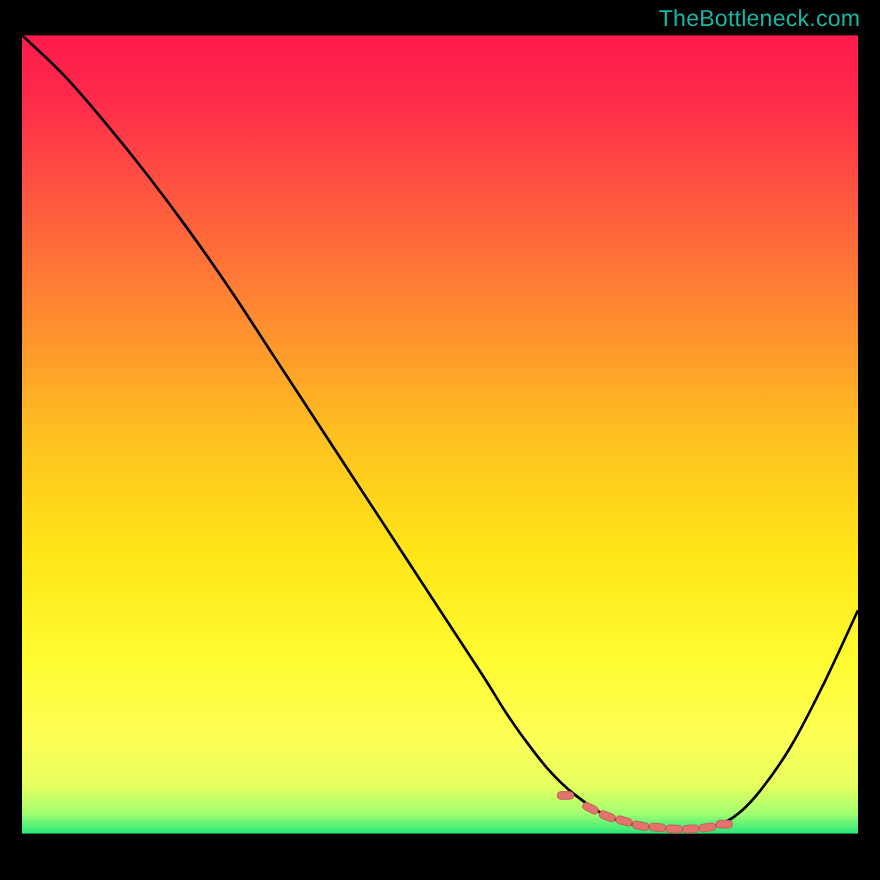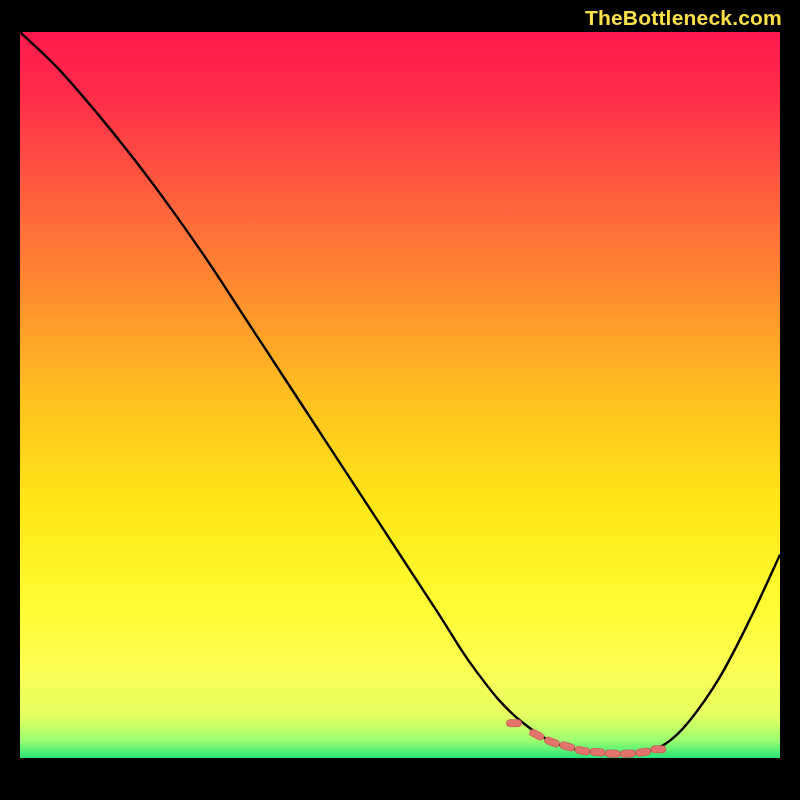--- a/index.html
+++ b/index.html
@@ -23,23 +23,23 @@
     position: absolute;
     left: 0;
     top: 0;
     width: 760px;
     height: 726px;
   }
   .watermark {
     position: absolute;
     top: 6px;
     right: 18px;
-    color: #fde047;
+    color: #14b8a6;
     font-size: 21px;
-    font-weight: 700;
+    font-weight: 400;
     letter-spacing: 0.2px;
   }
   svg { display: block; }
 </style>
 </head>
 <body>
 
 <div class="watermark">TheBottleneck.com</div>
 
 <div class="frame">

